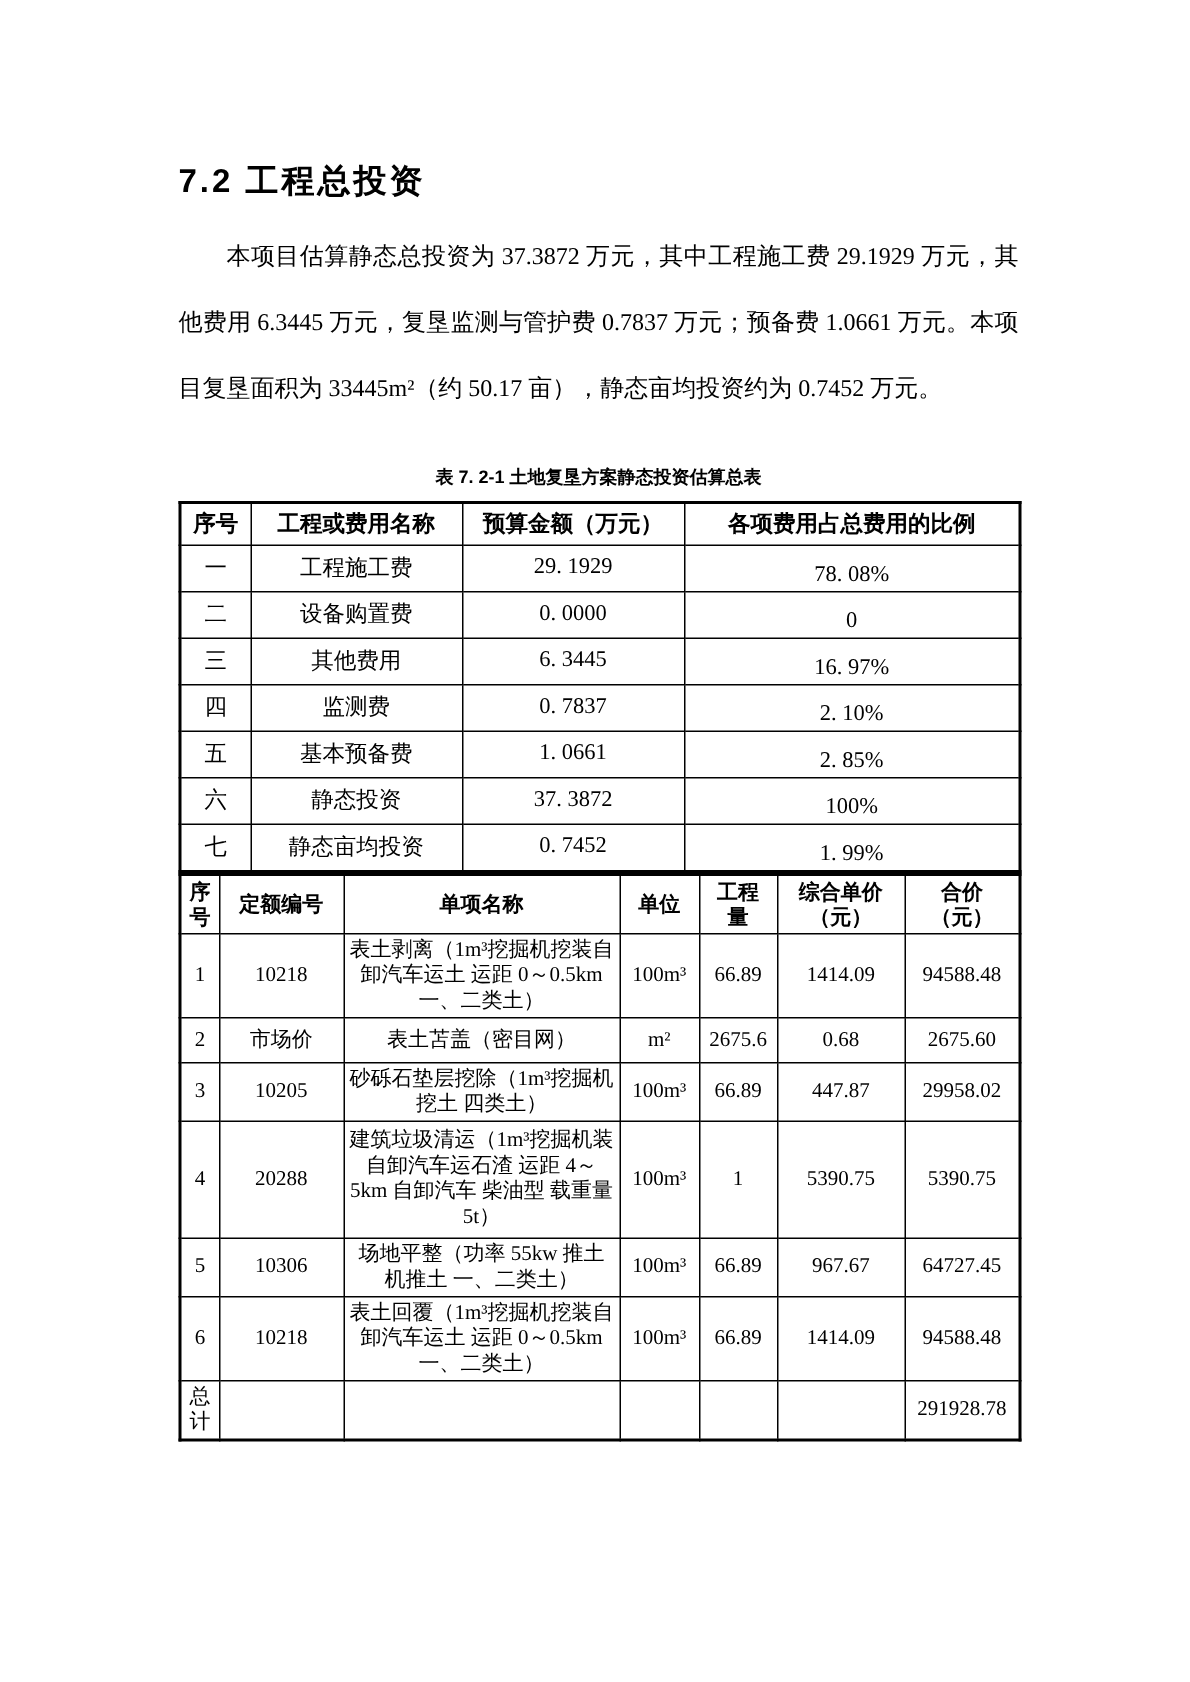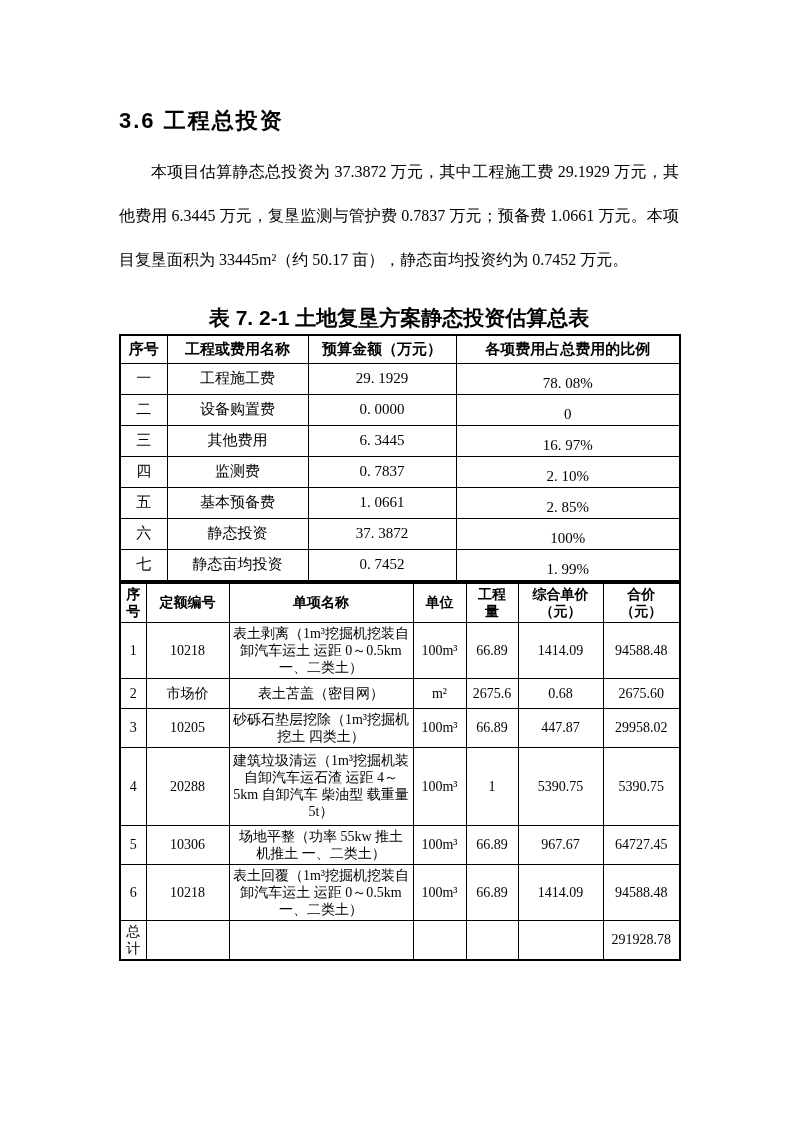--- a/index.html
+++ b/index.html
@@ -18,21 +18,21 @@
     letter-spacing: 2px;
     margin: 0 0 14px 0; line-height: 30px;
   }
   .para {
     font-size: 16px; line-height: 44px;
     text-align: justify; text-indent: 32px;
     margin: 0;
   }
   .caption {
     font-family: "Liberation Sans", "DejaVu Sans", sans-serif;
-    font-size: 21px; font-weight: bold;
+    font-size: 12px; font-weight: bold;
     text-align: center; line-height: 20px;
     margin: 0 0 6px 0;
   }
   .caption1 { margin-top: 26px; }
   .caption2 { margin-top: 48px; margin-bottom: 4px; }
 
   table {
     border-collapse: collapse; table-layout: fixed;
     width: 560px; border: 2px solid #000;
   }
@@ -67,21 +67,21 @@
   .page-number {
     text-align: center; font-size: 13px;
     margin-top: 34px;
   }
 </style>
 </head>
 <body>
 
 <div class="page">
 
-  <h1 class="heading">3.6 工程总投资</h1>
+  <h1 class="heading">7.2 工程总投资</h1>
 
   <p class="para">本项目估算静态总投资为 37.3872 万元，其中工程施工费 29.1929 万元，其他费用 6.3445 万元，复垦监测与管护费 0.7837 万元；预备费 1.0661 万元。本项目复垦面积为 33445m²（约 50.17 亩），静态亩均投资约为 0.7452 万元。</p>
 
   <div class="caption caption1">表 7. 2-1 土地复垦方案静态投资估算总表</div>
 
   <table class="t1">
     <colgroup>
       <col style="width:47px">
         <col style="width:141px">
         <col style="width:148px">

